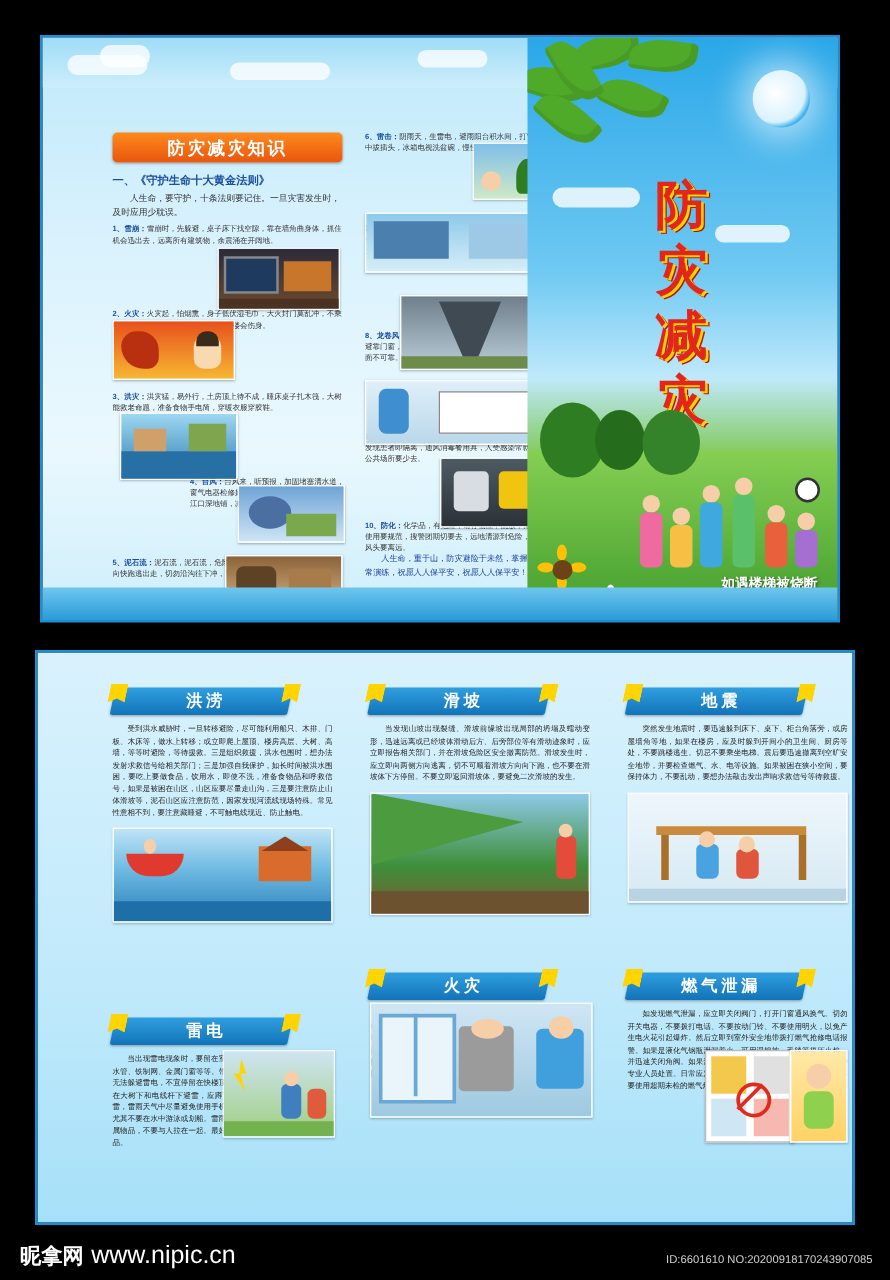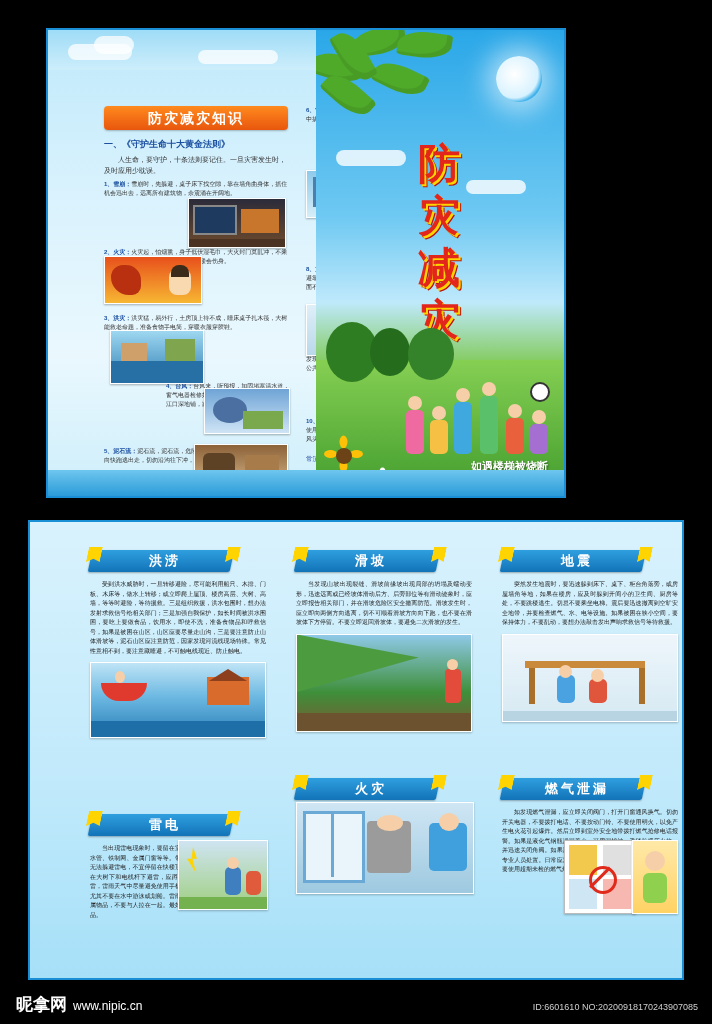--- a/index.html
+++ b/index.html
@@ -1,20 +1,20 @@
 <!DOCTYPE html>
 <html><head>
 <meta charset="utf-8">
 <style>
   html,body{margin:0;padding:0;}
   body{width:712px;height:1024px;background:#000;font-family:"Liberation Sans","DejaVu Sans",sans-serif;overflow:hidden;}
   .page{position:relative;width:712px;height:1024px;background:#000;}
 
   
-  .panel-top{position:absolute;left:46px;top:28px;width:520px;height:470px;
+  .panel-top{position:absolute;left:32px;top:28px;width:640px;height:470px;
     background:linear-gradient(180deg,#bfe9fb 0%,#d9f2fd 35%,#eaf8fe 70%,#cdeefb 100%);
     border:2px solid #1b8fd6;box-sizing:border-box;overflow:hidden;}
   .sky-strip{position:absolute;left:0;top:0;width:100%;height:40px;background:linear-gradient(180deg,#9fdcf7,#cdeefb);}
   .bottom-wave{position:absolute;left:0;bottom:0;width:100%;height:26px;background:linear-gradient(180deg,#6ec6ee,#2b9bd8);}
 
   
   .hero{position:absolute;right:0;top:0;width:248px;height:470px;overflow:hidden;
     background:linear-gradient(180deg,#2aa7e8 0%,#6fc9f2 40%,#bfe9fb 58%,#7ec850 72%,#4ea832 100%);}
   .hero-sun{position:absolute;right:22px;top:26px;width:46px;height:46px;border-radius:50%;
     background:radial-gradient(circle at 40% 40%,#ffffff,#d8f2ff 60%,rgba(216,242,255,0) 72%);box-shadow:0 0 26px 10px rgba(255,255,255,.55);}
@@ -65,21 +65,21 @@
   .banner span{display:block;transform:skewX(12deg);color:#fff;font-size:13px;font-weight:bold;line-height:22px;text-align:center;letter-spacing:3px;}
   .flag{position:absolute;left:-4px;top:-3px;width:14px;height:15px;background:#ffd400;clip-path:polygon(0 0,100% 0,100% 100%,50% 78%,0 100%);}
   .flag2{position:absolute;right:-6px;top:-3px;width:13px;height:15px;background:#ffd400;clip-path:polygon(0 0,100% 0,100% 100%,50% 78%,0 100%);}
   .body-text{font-size:6px;line-height:9.5px;color:#222;text-indent:12px;text-align:justify;}
   .pic{border:1px solid #fff;box-shadow:0 1px 2px rgba(0,0,0,.25);overflow:hidden;position:relative;}
 
   
   .footer{position:absolute;left:0;bottom:0;width:712px;height:44px;background:#000;}
   .logo{position:absolute;left:16px;bottom:8px;color:#fff;font-size:17px;font-weight:bold;}
   .logo .cn{color:#fff;}
-  .logo .url{color:#fff;font-weight:normal;font-size:12px;margin-left:6px;}
+  .logo .url{color:#fff;font-weight:normal;font-size:20px;margin-left:6px;}
   .idtext{position:absolute;right:14px;bottom:12px;color:#cfcfcf;font-size:9px;}
   .clouds{position:absolute;left:0;top:0;width:408px;height:60px;}
   .cl{position:absolute;background:rgba(255,255,255,.75);border-radius:30px;}
 </style>
 </head>
 <body>
 
 <div class="page">
 
   <div class="panel-top">

